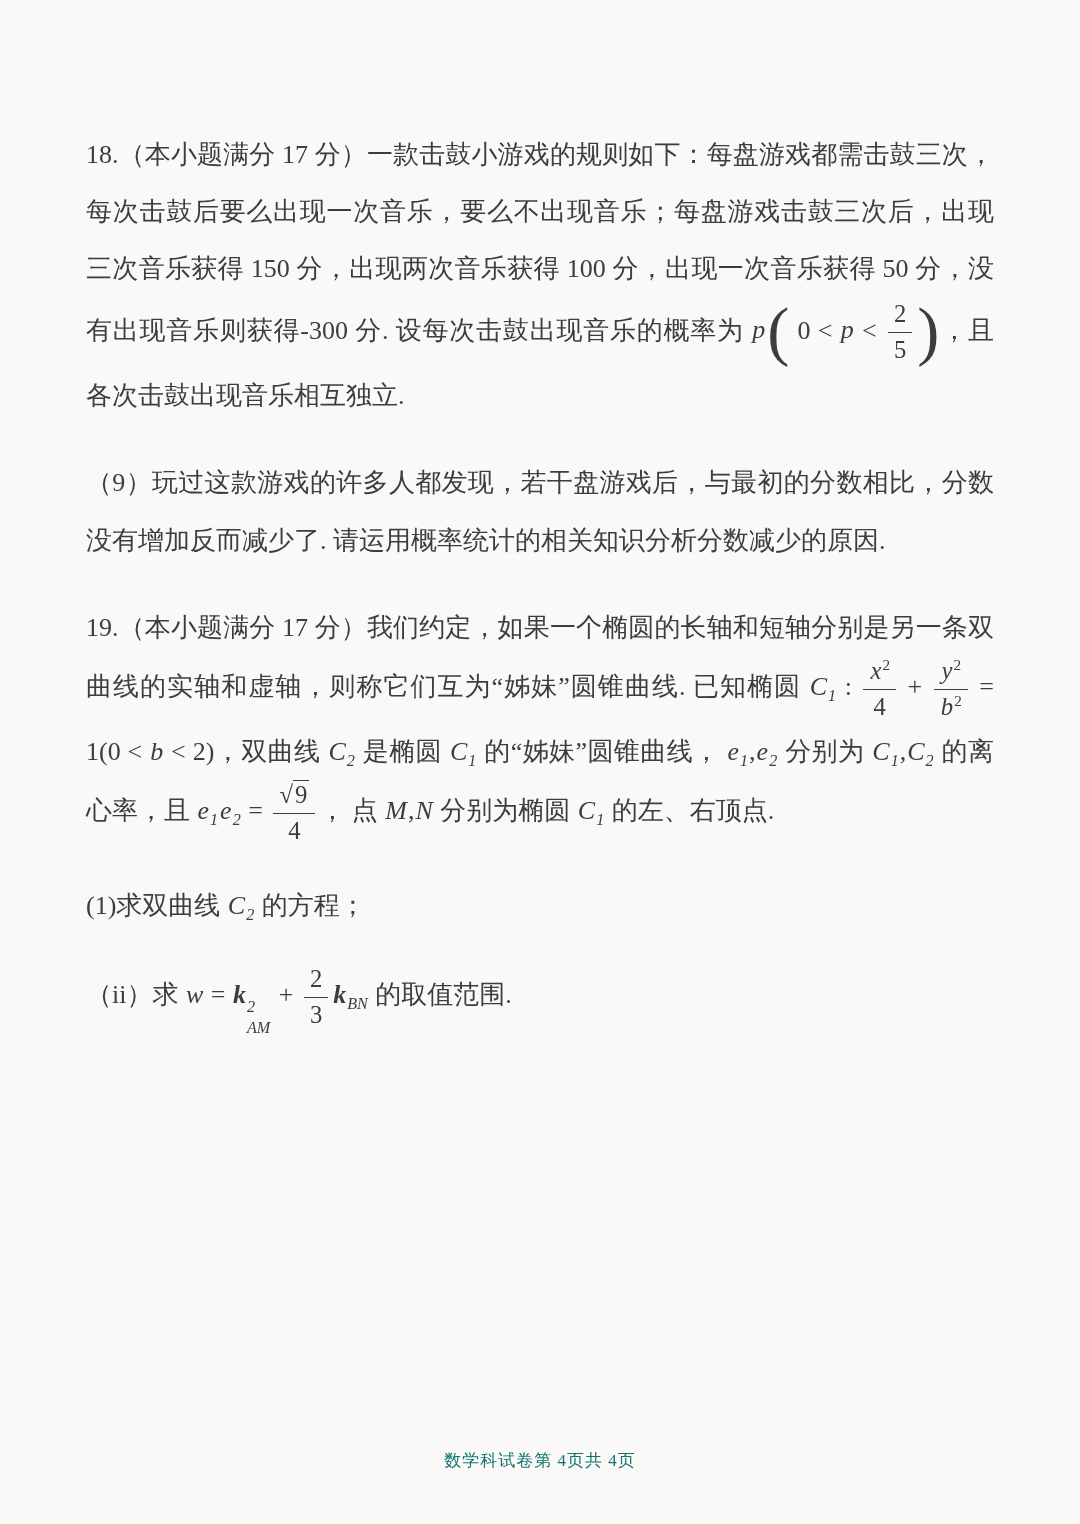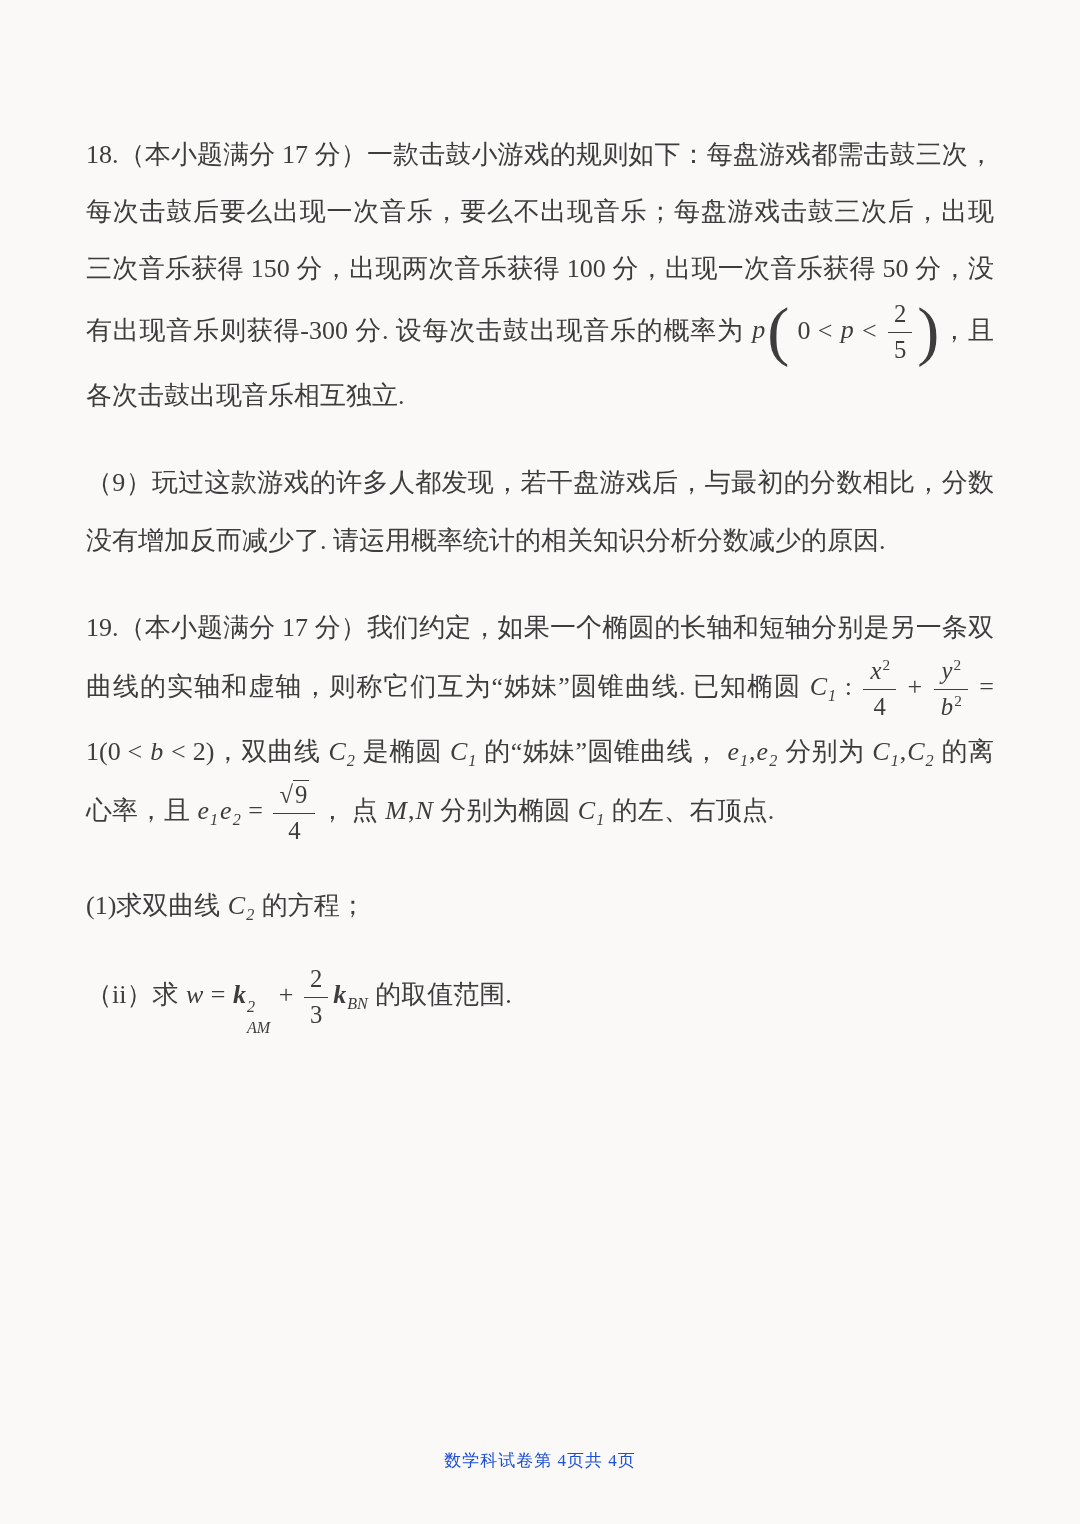--- a/index.html
+++ b/index.html
@@ -72,21 +72,21 @@
     vertical-align: -0.55em;
     font-style: italic;
     padding-right: 2px;
   }
   .footer {
     position: absolute;
     left: 0; right: 0;
     bottom: 52px;
     text-align: center;
     font-size: 17px;
-    color: #1d4ed8;
+    color: #0f766e;
     letter-spacing: 1px;
   }
 </style>
 </head>
 <body style="background: rgb(237, 237, 236);">
 
 <div class="page" style="background: rgb(250, 249, 247); color: rgb(61, 61, 61);">
 
   <section>
     <p class="para">18.（本小题满分 17 分）一款击鼓小游戏的规则如下：每盘游戏都需击鼓三次，每次击鼓后要么出现一次音乐，要么不出现音乐；每盘游戏击鼓三次后，出现三次音乐获得 150 分，出现两次音乐获得 100 分，出现一次音乐获得 50 分，没有出现音乐则获得-300 分. 设每次击鼓出现音乐的概率为 <span class="mi">p</span><span class="bigp">(</span> 0 &lt; <span class="mi">p</span> &lt; <span class="frac">

